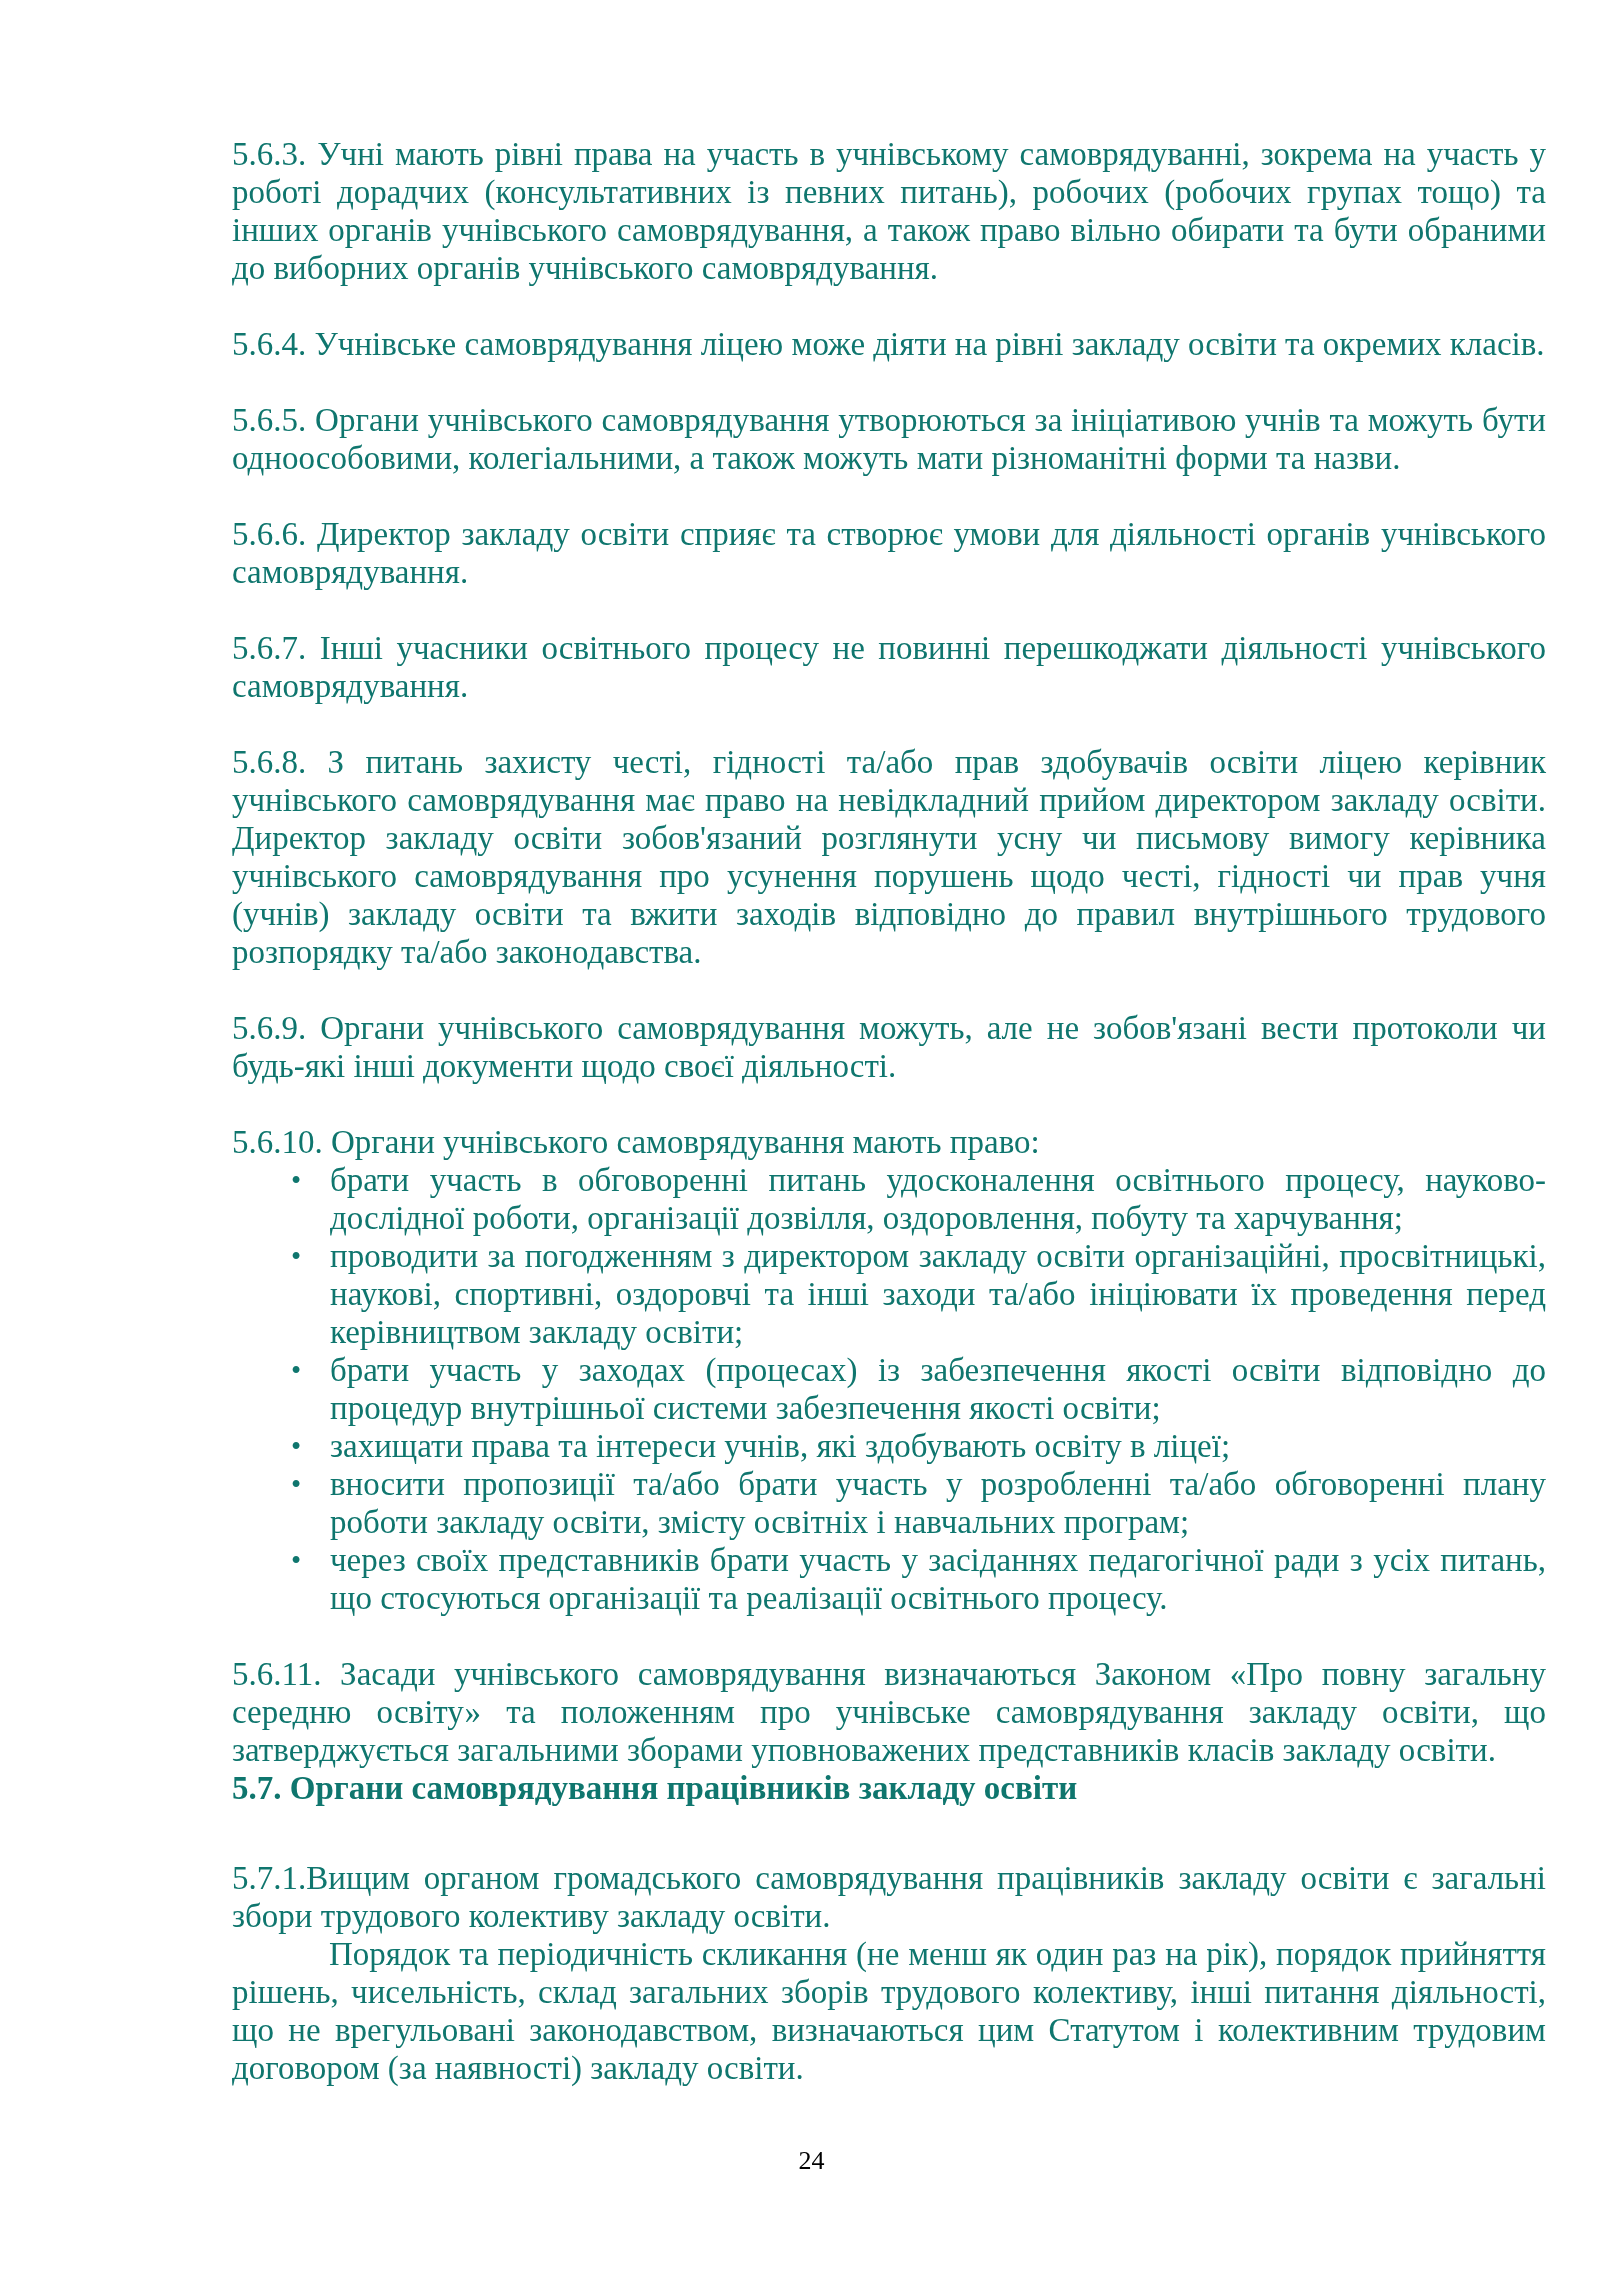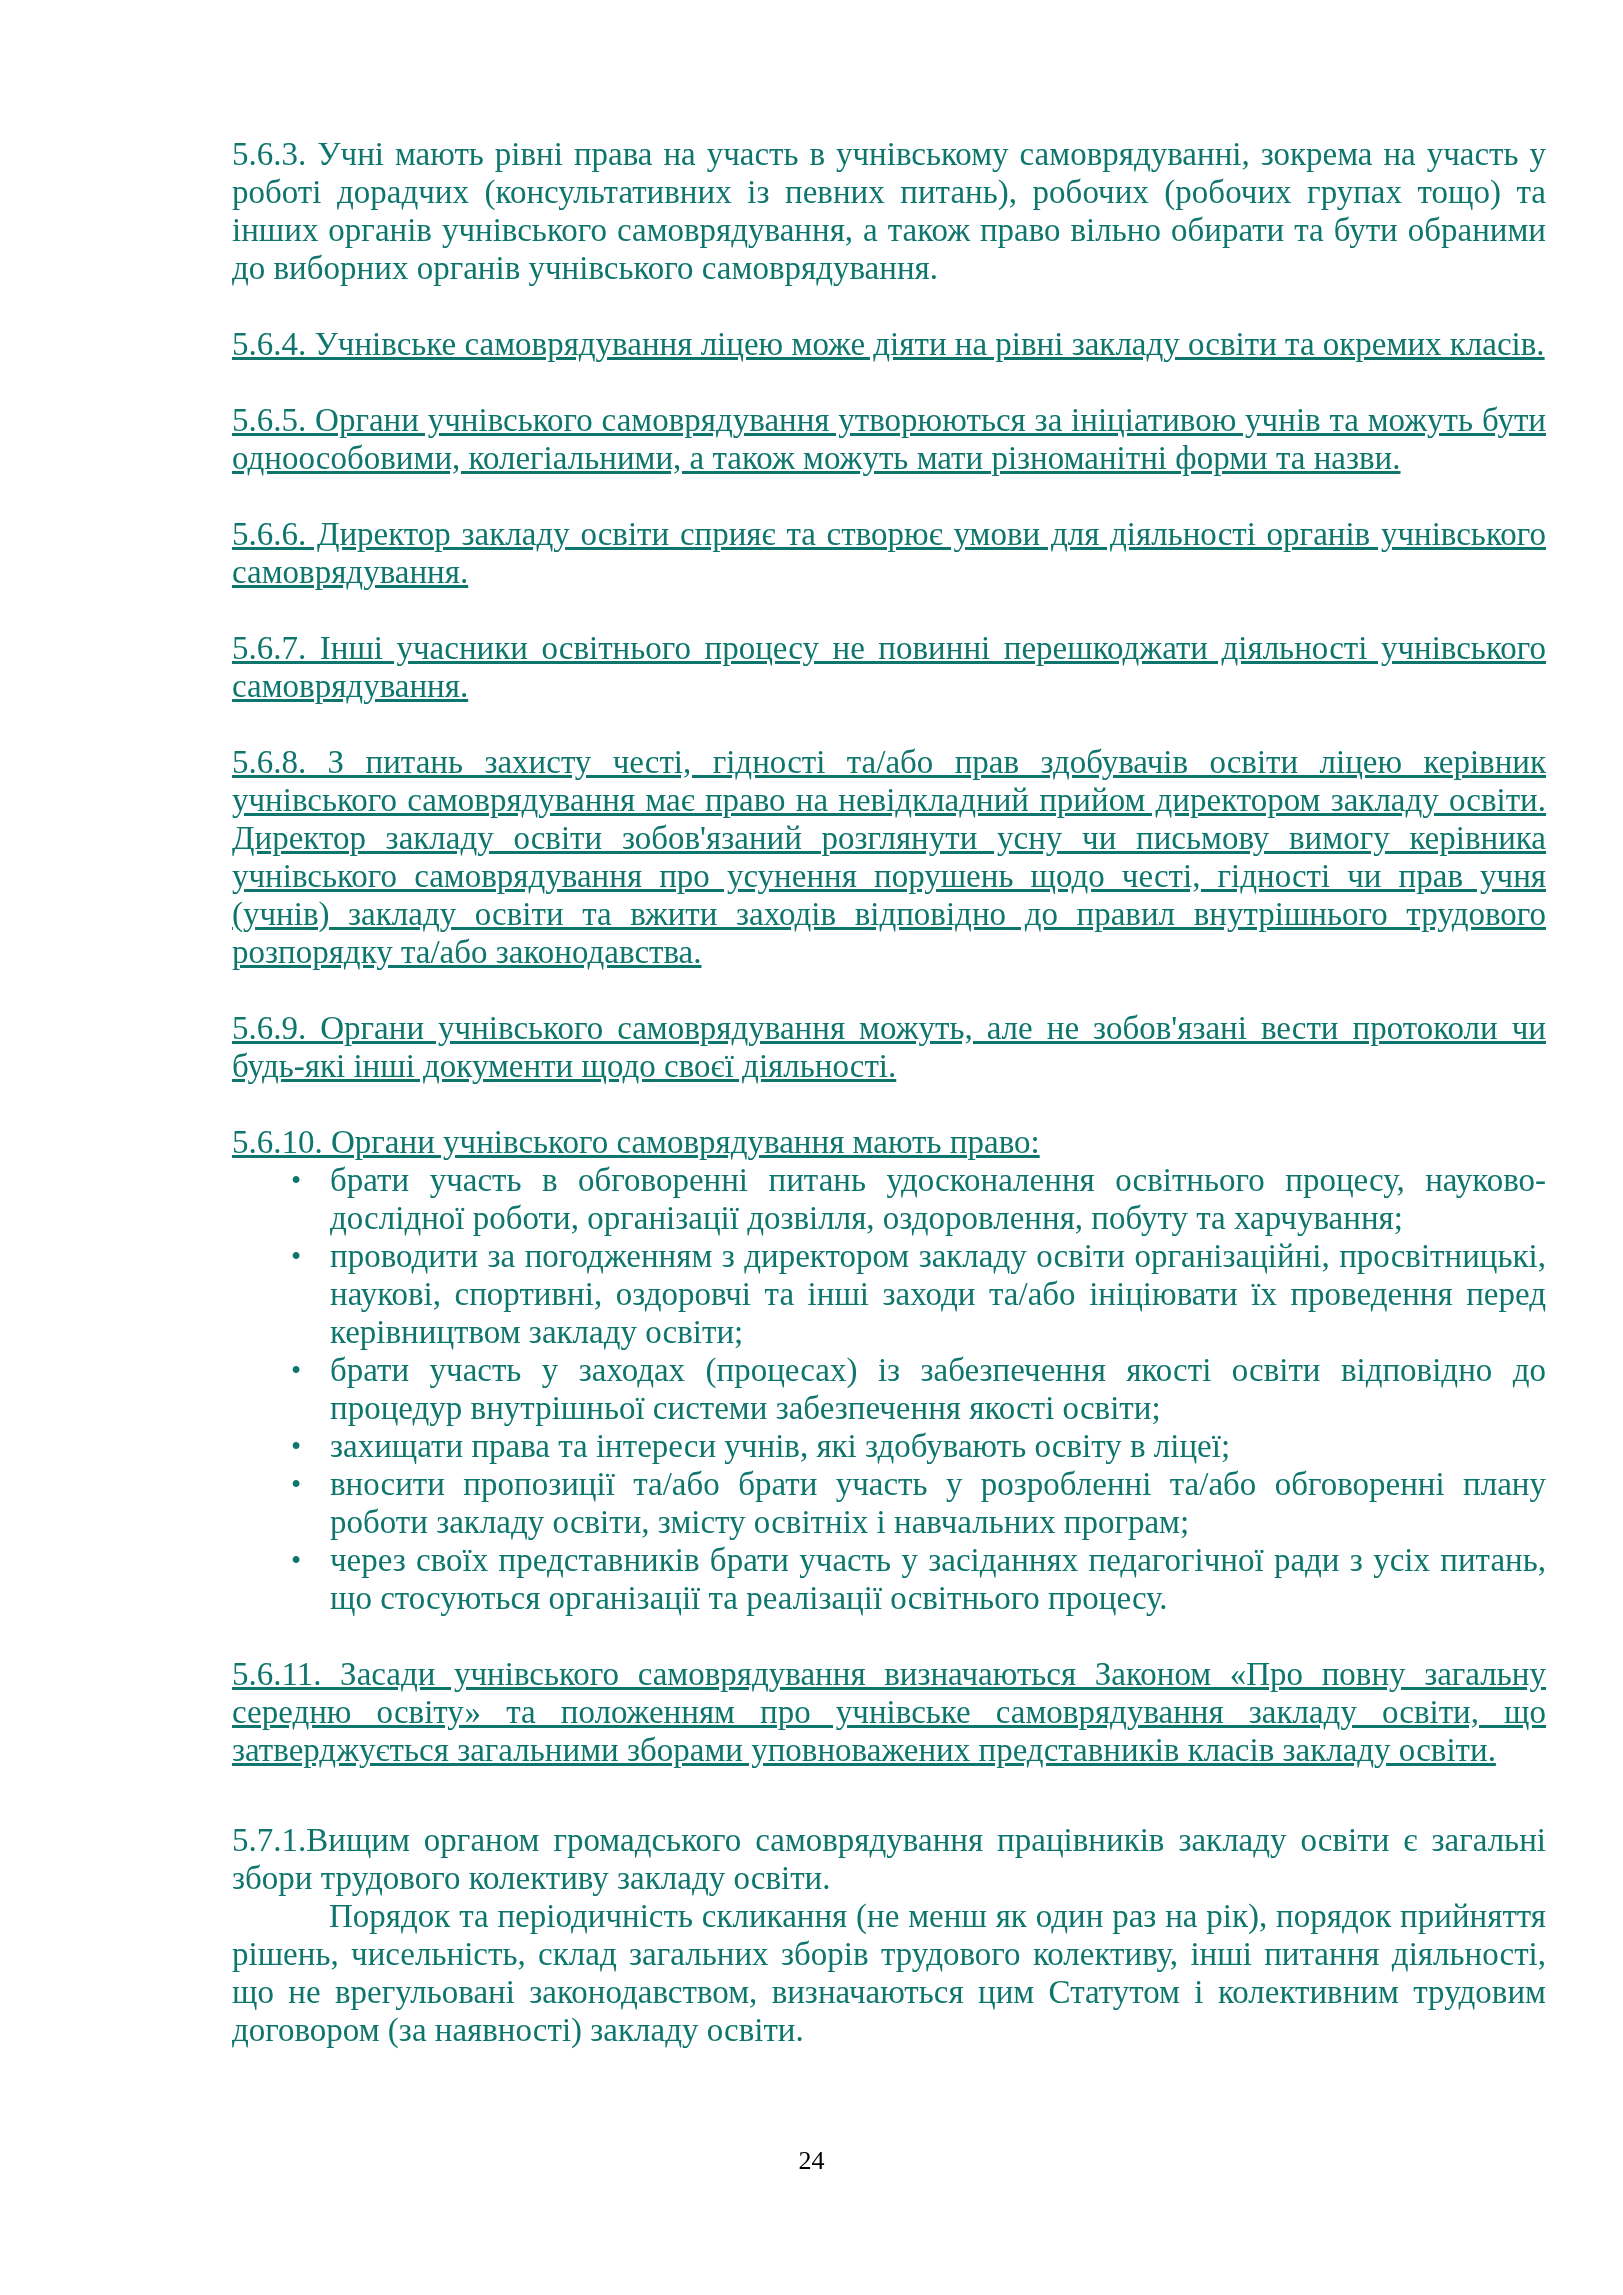--- a/index.html
+++ b/index.html
@@ -1,19 +1,19 @@
 <!DOCTYPE html>
 <html style="font-size:10.5px"><head>
 <meta charset="utf-8">
 <style>
   html, body { margin: 0; padding: 0; background: #ffffff; }
   body { width: 1623px; height: 2295px; position: relative; overflow: hidden; }
   .page { position: absolute; left: 232px; top: 135px; width: 1314px; color: #0f766e; font-family: "Liberation Serif", "DejaVu Serif", serif; font-size: 33px; line-height: 38px; }
   p { margin: 0; text-align: justify; }
-  .gap { margin-top: 38px; text-decoration: underline; }
+  .gap { margin-top: 38px; }
   .gap-s { margin-top: 52px; }
   ul.bullets { list-style: none; margin: 0; padding: 0; }
   ul.bullets li { position: relative; padding-left: 98px; text-align: justify; }
   ul.bullets li .dot { position: absolute; left: 59px; top: 0; font-size: 29px; line-height: 38px; }
   h2.section { font-size: 33px; font-weight: bold; margin: 0; line-height: 38px; }
   .indent { text-indent: 97px; }
   .page-number { position: absolute; left: 0; width: 1623px; top: 2146px; text-align: center; font-family: Liberation Serif, serif; font-size: 26px; color: #000; }
 </style>
 </head>
 <body>
@@ -32,19 +32,20 @@
     <li><span class="dot">•</span><span>брати участь в обговоренні питань удосконалення освітнього процесу, науково-дослідної роботи, організації дозвілля, оздоровлення, побуту та харчування;</span></li>
     <li><span class="dot">•</span><span>проводити за погодженням з директором закладу освіти організаційні, просвітницькі, наукові, спортивні, оздоровчі та інші заходи та/або ініціювати їх проведення перед керівництвом закладу освіти;</span></li>
     <li><span class="dot">•</span><span>брати участь у заходах (процесах) із забезпечення якості освіти відповідно до процедур внутрішньої системи забезпечення якості освіти;</span></li>
     <li><span class="dot">•</span><span>захищати права та інтереси учнів, які здобувають освіту в ліцеї;</span></li>
     <li><span class="dot">•</span><span>вносити пропозиції та/або брати участь у розробленні та/або обговоренні плану роботи закладу освіти, змісту освітніх і навчальних програм;</span></li>
     <li><span class="dot">•</span><span>через своїх представників брати участь у засіданнях педагогічної ради з усіх питань, що стосуються організації та реалізації освітнього процесу.</span></li>
   </ul>
 
   <p class="gap">5.6.11. Засади учнівського самоврядування визначаються Законом «Про повну загальну середню освіту» та положенням про учнівське самоврядування закладу освіти, що затверджується загальними зборами уповноважених представників класів закладу освіти.</p>
 
+  <h2 class="section gap">5.7. Органи самоврядування працівників закладу освіти</h2>
 
   <p class="gap-s">5.7.1.Вищим органом громадського самоврядування працівників закладу освіти є загальні збори трудового колективу закладу освіти.</p>
   <p class="indent">Порядок та періодичність скликання (не менш як один раз на рік), порядок прийняття рішень, чисельність, склад загальних зборів трудового колективу, інші питання діяльності, що не врегульовані законодавством, визначаються цим Статутом і колективним трудовим договором (за наявності) закладу освіти.</p>
 </div>
 
 <div class="page-number">24</div>
 
 
 </body></html>

